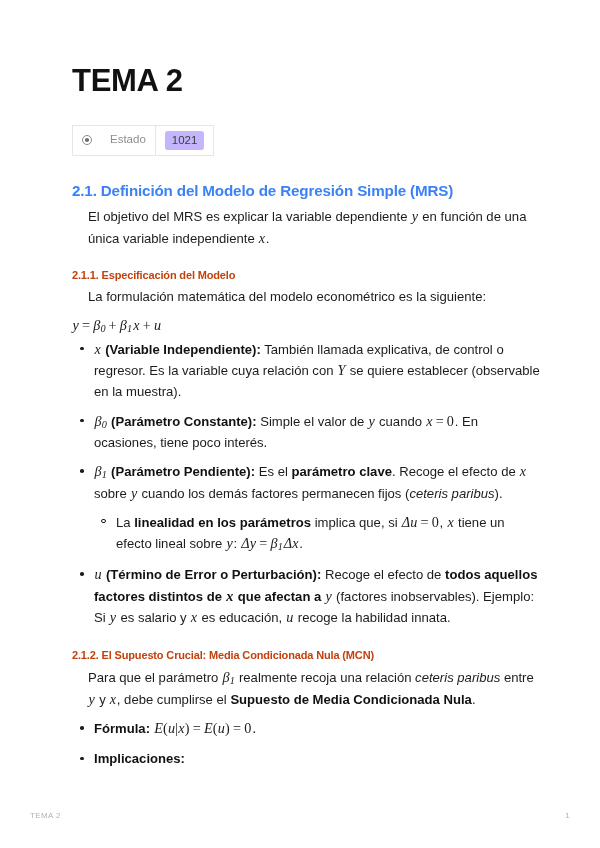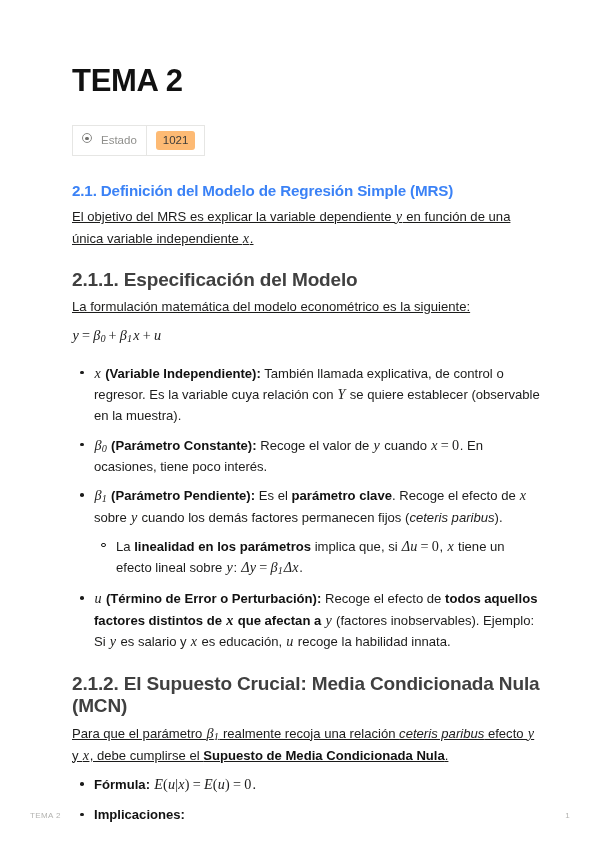--- a/index.html
+++ b/index.html
@@ -52,21 +52,22 @@
     vertical-align: middle;
     font-size: 11.5px;
     line-height: 1.35;
   }
   .prop-label-cell {
     color: #8f8f8c;
     white-space: nowrap;
   }
   .prop-label-inner {
     display: inline-flex;
-    gap: 9px;
+    align-items: center;
+    gap: 18px;
   }
   .status-icon {
     display: inline-block;
     width: 10px;
     height: 10px;
     border: 1.4px solid #8a8a87;
     border-radius: 50%;
     position: relative;
     flex: none;
   }
@@ -80,56 +81,55 @@
     margin-left: -1.8px;
     margin-top: -1.8px;
     background: #6f6f6c;
     border-radius: 50%;
   }
   .prop-value-cell {
     padding: 5px 8px;
   }
   .tag-pill {
     display: inline-block;
-    background: #fdba74;
+    background: #c4b5fd;
     color: #3c3c3a;
     border-radius: 3px;
     padding: 2px 7px;
     font-size: 11.5px;
     line-height: 1.3;
     text-align: right;
   }
 
   
   h2.sec {
     font-size: 15.2px;
     font-weight: bold;
     letter-spacing: -0.15px;
     margin: 18px 0 7px 0;
     color: #3b82f6;
   }
   h3.sub {
-    font-size: 19px;
+    font-size: 11px;
     font-weight: bold;
     letter-spacing: -0.15px;
     margin: 20px 0 6px 0;
-    color: #404040;
+    color: #c2410c;
   }
   h2.sec:first-of-type { margin-top: 0; }
 
   
   p.para {
     font-size: 13.1px;
     line-height: 1.52;
-    margin: 0 0 8px 0;
+    margin: 0 0 8px 16px;
     color: #1c1c1b;
-    text-decoration: underline;
   }
   p.formula-line {
-    margin: 0 0 16px 0;
+    margin: 0 0 2px 0;
     font-size: 13.1px;
     line-height: 1.5;
   }
 
   
   ul.bul {
     list-style: none;
     margin: 0 0 4px 0;
     padding: 0;
   }
@@ -249,40 +249,40 @@
     <ul class="bul">
 
 
       <li>
         <span class="m">x</span>
         <b>(Variable Independiente):</b><span> También llamada explicativa, de control o regresor. Es la variable cuya relación con </span><span class="m">Y</span><span> se quiere establecer (observable en la muestra).</span>
       </li>
 
       <li>
         <span class="m"><span>β</span><sub>0</sub></span>
-        <b>(Parámetro Constante):</b><span> Recoge el valor de </span><span class="m">y</span><span> cuando </span><span class="m">x</span><span class="m"><span class="op">=</span></span><span class="m"><span class="num">0</span></span><span>. En ocasiones, tiene poco interés.</span>
+        <b>(Parámetro Constante):</b><span> Simple el valor de </span><span class="m">y</span><span> cuando </span><span class="m">x</span><span class="m"><span class="op">=</span></span><span class="m"><span class="num">0</span></span><span>. En ocasiones, tiene poco interés.</span>
       </li>
 
       <li>
         <span class="m"><span>β</span><sub>1</sub></span>
         <b>(Parámetro Pendiente):</b><span> Es el </span><b>parámetro clave</b><span>. Recoge el efecto de </span><span class="m">x</span><span> sobre </span><span class="m">y</span><span> cuando los demás factores permanecen fijos (</span><i class="lat">ceteris paribus</i><span>).</span>
 
         <ul class="sub-bul">
           <li><span>La </span><b>linealidad en los parámetros</b><span> implica que, si </span><span class="m delta">Δu</span><span class="m"><span class="op">=</span></span><span class="m"><span class="num">0</span></span><span>, </span><span class="m">x</span><span> tiene un efecto lineal sobre </span><span class="m">y</span><span>: </span><span class="m delta">Δy</span><span class="m"><span class="op">=</span></span><span class="m"><span>β</span><sub>1</sub></span><span class="m delta">Δx</span><span>.</span></li>
         </ul>
       </li>
 
       <li>
         <span class="m">u</span>
         <b>(Término de Error o Perturbación):</b><span> Recoge el efecto de </span><b>todos aquellos factores distintos de </b><b class="m">x</b><b> que afectan a </b><span class="m">y</span><span> (factores inobservables). Ejemplo: Si </span><span class="m">y</span><span> es salario y </span><span class="m">x</span><span> es educación, </span><span class="m">u</span><span> recoge la habilidad innata.</span>
       </li>
     </ul>
 
     <h3 class="sub">2.1.2. El Supuesto Crucial: Media Condicionada Nula (MCN)</h3>
-    <p class="para"><span>Para que el parámetro </span><span class="m"><span>β</span><sub>1</sub></span><span> realmente recoja una relación </span><i class="lat">ceteris paribus</i><span> efecto </span><span class="m">y</span><span> y </span><span class="m">x</span><span>, debe cumplirse el </span><b>Supuesto de Media Condicionada Nula</b><span>.</span></p>
+    <p class="para"><span>Para que el parámetro </span><span class="m"><span>β</span><sub>1</sub></span><span> realmente recoja una relación </span><i class="lat">ceteris paribus</i><span> entre </span><span class="m">y</span><span> y </span><span class="m">x</span><span>, debe cumplirse el </span><b>Supuesto de Media Condicionada Nula</b><span>.</span></p>
 
     <ul class="bul">
       <li>
         <b>Fórmula:</b>
         <span class="m"><span>E</span><span class="paren">(</span><span>u</span><span class="paren">|</span><span>x</span><span class="paren">)</span></span><span class="m"><span class="op">=</span></span><span class="m"><span>E</span><span class="paren">(</span><span>u</span><span class="paren">)</span></span><span class="m"><span class="op">=</span></span><span class="m"><span class="num">0</span></span><span class="m"><span class="num">.</span></span>
       </li>
       <li>
         <b>Implicaciones:</b>
       </li>
     </ul>

